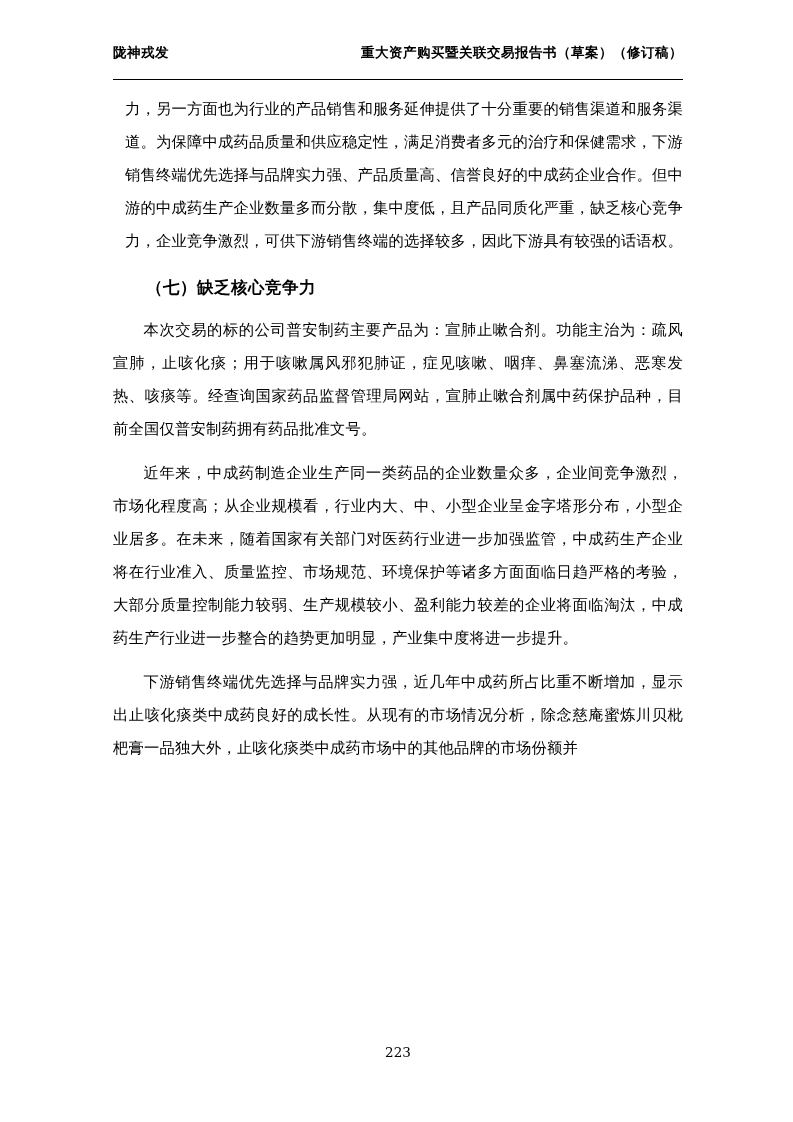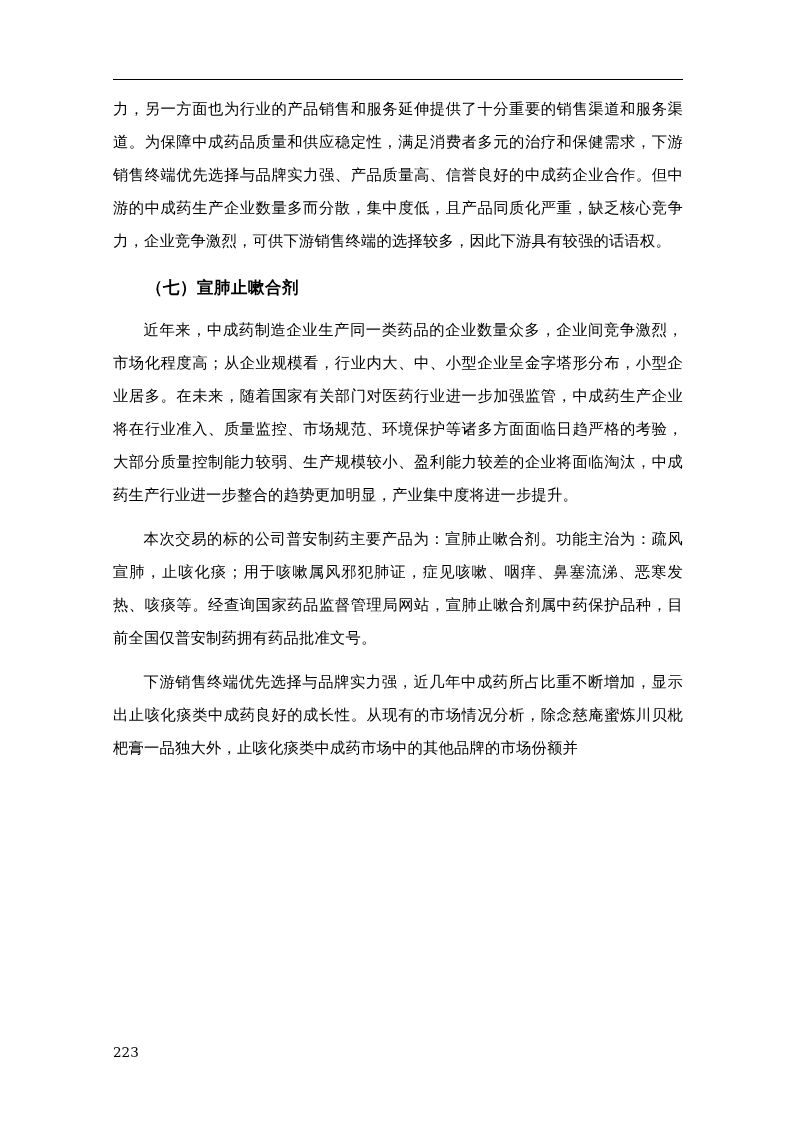--- a/index.html
+++ b/index.html
@@ -63,52 +63,57 @@
     margin: 0 0 11px 0;
     font-size: 15.3px;
     line-height: 33px;
     text-align: justify;
     text-justify: inter-ideograph;
     text-indent: 2em;
     letter-spacing: 0.2px;
   }
   p.para.noindent {
     text-indent: 0;
+    margin-left: 12px;
   }
   h2.heading {
     margin: 13px 0 10px 0;
     font-size: 16.5px;
     line-height: 33px;
     font-weight: bold;
     text-indent: 2em;
     letter-spacing: 0.5px;
   }
   .footer {
     position: absolute;
     bottom: 62px;
     left: 0;
     width: 570px;
-    text-align: left;
+    text-align: center;
     font-size: 13.5px;
     font-family: "DejaVu Serif", "Liberation Serif", serif;
   }
 </style>
 </head>
 <body>
 
 <div class="page">
   <div class="content">
 
+    <div class="header">
+      <span class="header-left">陇神戎发</span>
+      <span class="header-right">重大资产购买暨关联交易报告书（草案）（修订稿）</span>
+    </div>
     <div class="header-rule"></div>
 
     <div class="body-area">
       <p class="para noindent">力，另一方面也为行业的产品销售和服务延伸提供了十分重要的销售渠道和服务渠道。为保障中成药品质量和供应稳定性，满足消费者多元的治疗和保健需求，下游销售终端优先选择与品牌实力强、产品质量高、信誉良好的中成药企业合作。但中游的中成药生产企业数量多而分散，集中度低，且产品同质化严重，缺乏核心竞争力，企业竞争激烈，可供下游销售终端的选择较多，因此下游具有较强的话语权。</p>
-      <h2 class="heading">（七）宣肺止嗽合剂</h2>
+      <h2 class="heading">（七）缺乏核心竞争力</h2>
+      <p class="para">本次交易的标的公司普安制药主要产品为：宣肺止嗽合剂。功能主治为：疏风宣肺，止咳化痰；用于咳嗽属风邪犯肺证，症见咳嗽、咽痒、鼻塞流涕、恶寒发热、咳痰等。经查询国家药品监督管理局网站，宣肺止嗽合剂属中药保护品种，目前全国仅普安制药拥有药品批准文号。</p>
       <p class="para">近年来，中成药制造企业生产同一类药品的企业数量众多，企业间竞争激烈，市场化程度高；从企业规模看，行业内大、中、小型企业呈金字塔形分布，小型企业居多。在未来，随着国家有关部门对医药行业进一步加强监管，中成药生产企业将在行业准入、质量监控、市场规范、环境保护等诸多方面面临日趋严格的考验，大部分质量控制能力较弱、生产规模较小、盈利能力较差的企业将面临淘汰，中成药生产行业进一步整合的趋势更加明显，产业集中度将进一步提升。</p>
-      <p class="para">本次交易的标的公司普安制药主要产品为：宣肺止嗽合剂。功能主治为：疏风宣肺，止咳化痰；用于咳嗽属风邪犯肺证，症见咳嗽、咽痒、鼻塞流涕、恶寒发热、咳痰等。经查询国家药品监督管理局网站，宣肺止嗽合剂属中药保护品种，目前全国仅普安制药拥有药品批准文号。</p>
       <p class="para">下游销售终端优先选择与品牌实力强，近几年中成药所占比重不断增加，显示出止咳化痰类中成药良好的成长性。从现有的市场情况分析，除念慈庵蜜炼川贝枇杷膏一品独大外，止咳化痰类中成药市场中的其他品牌的市场份额并</p>
     </div>
 
     <div class="footer">
       <span>223</span>
     </div>
 
   </div>
 </div>
 

